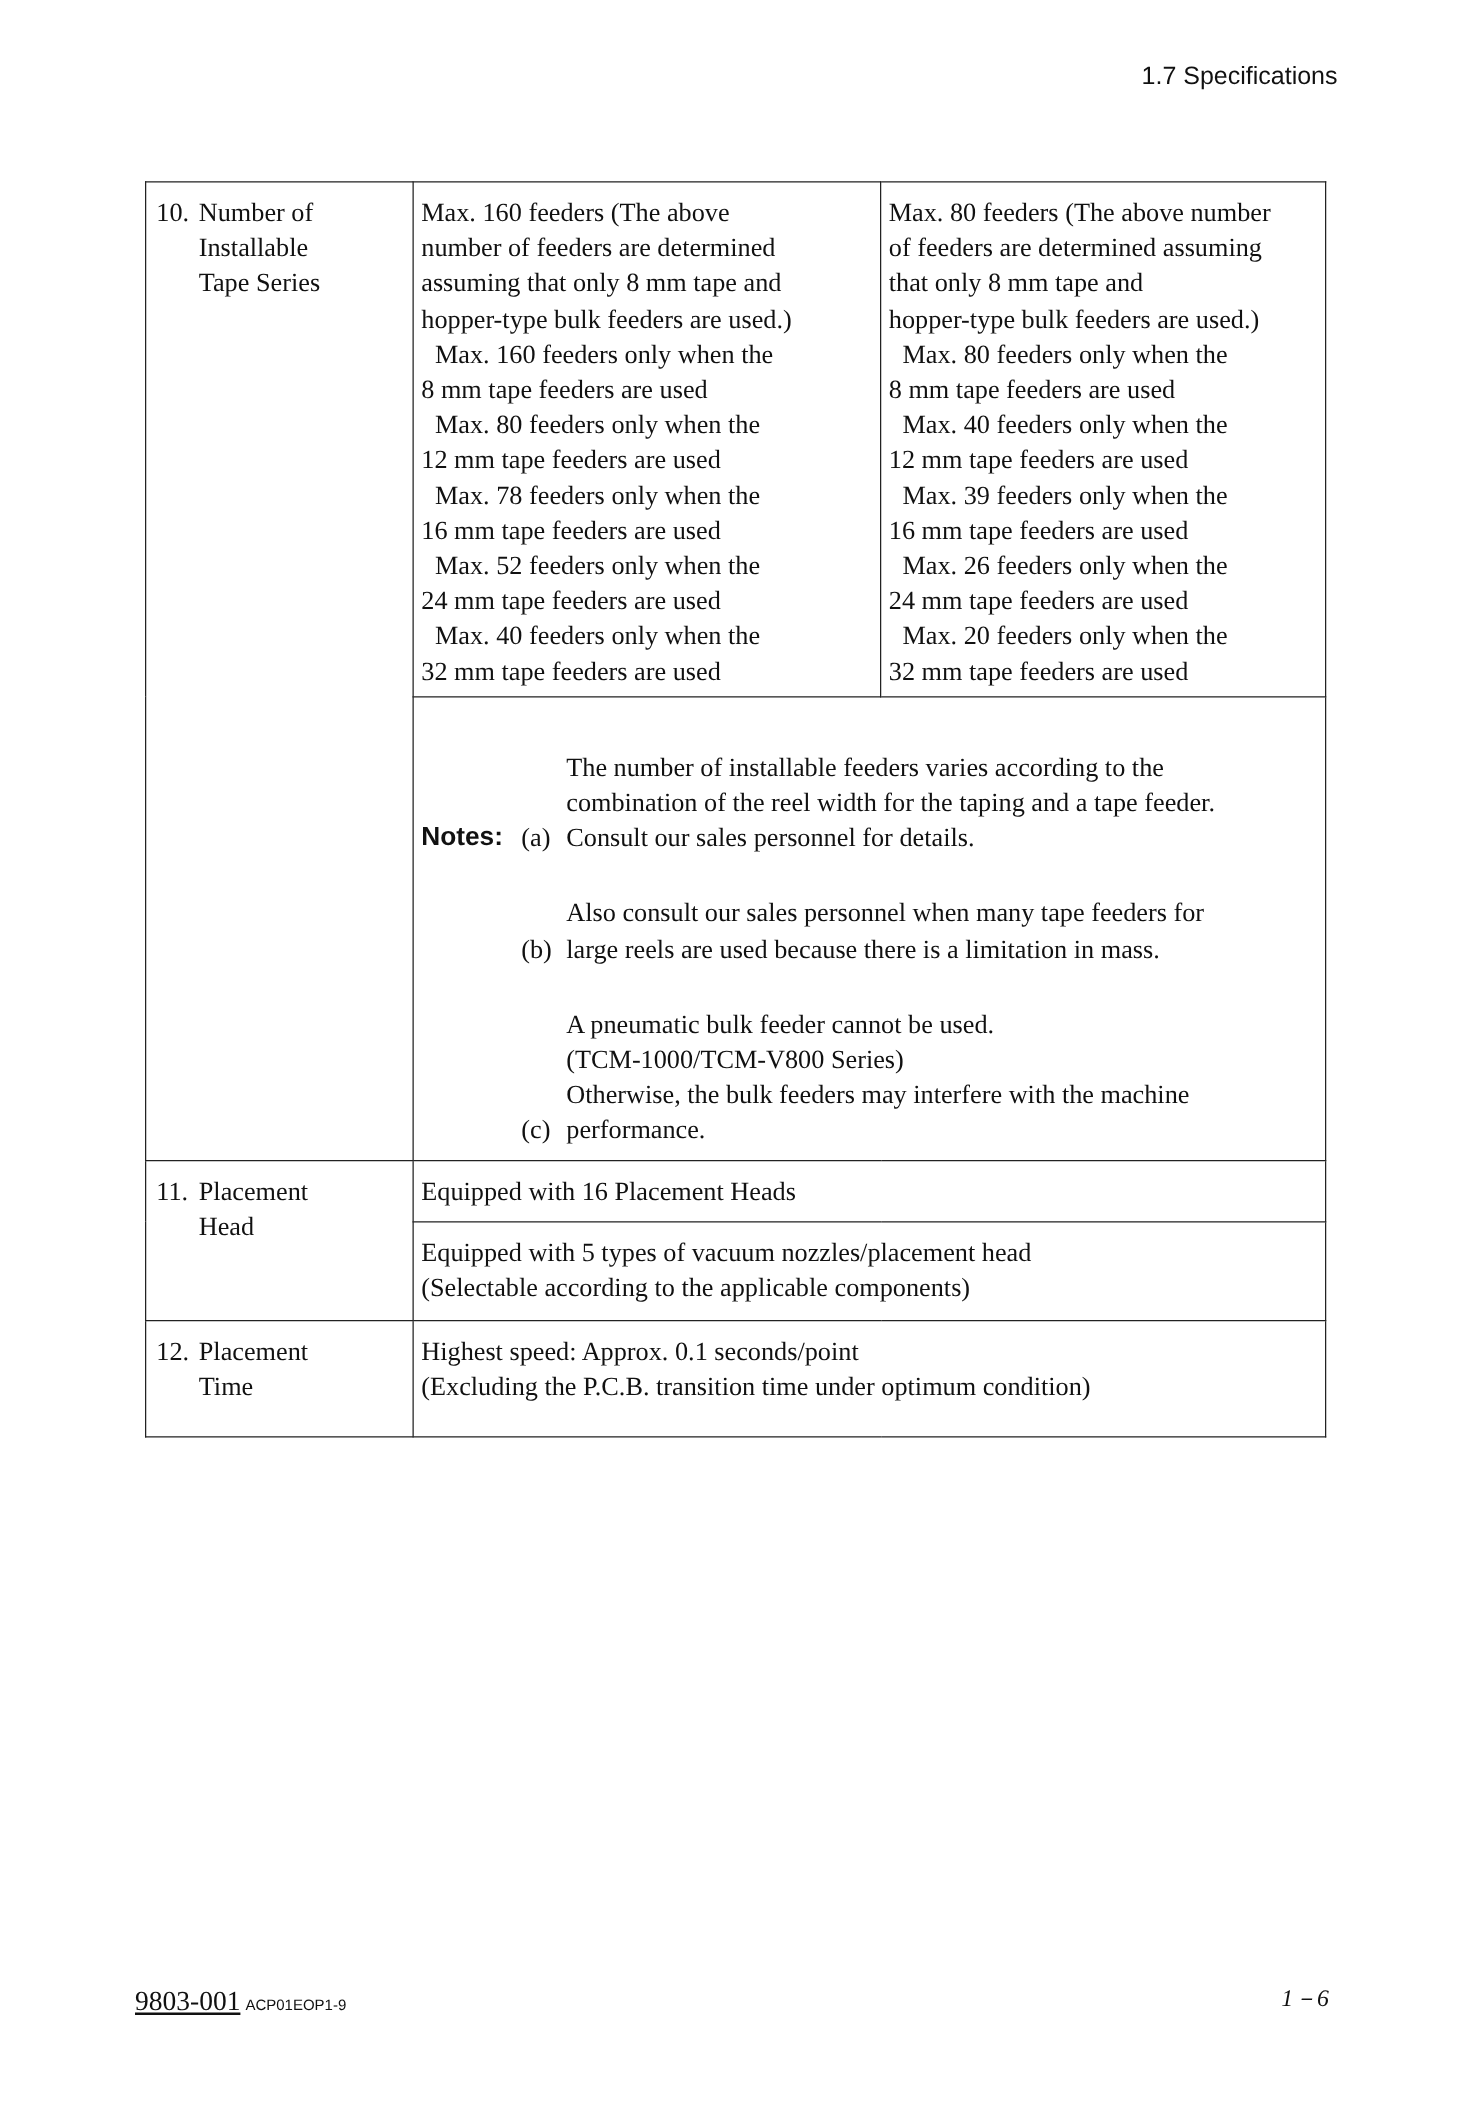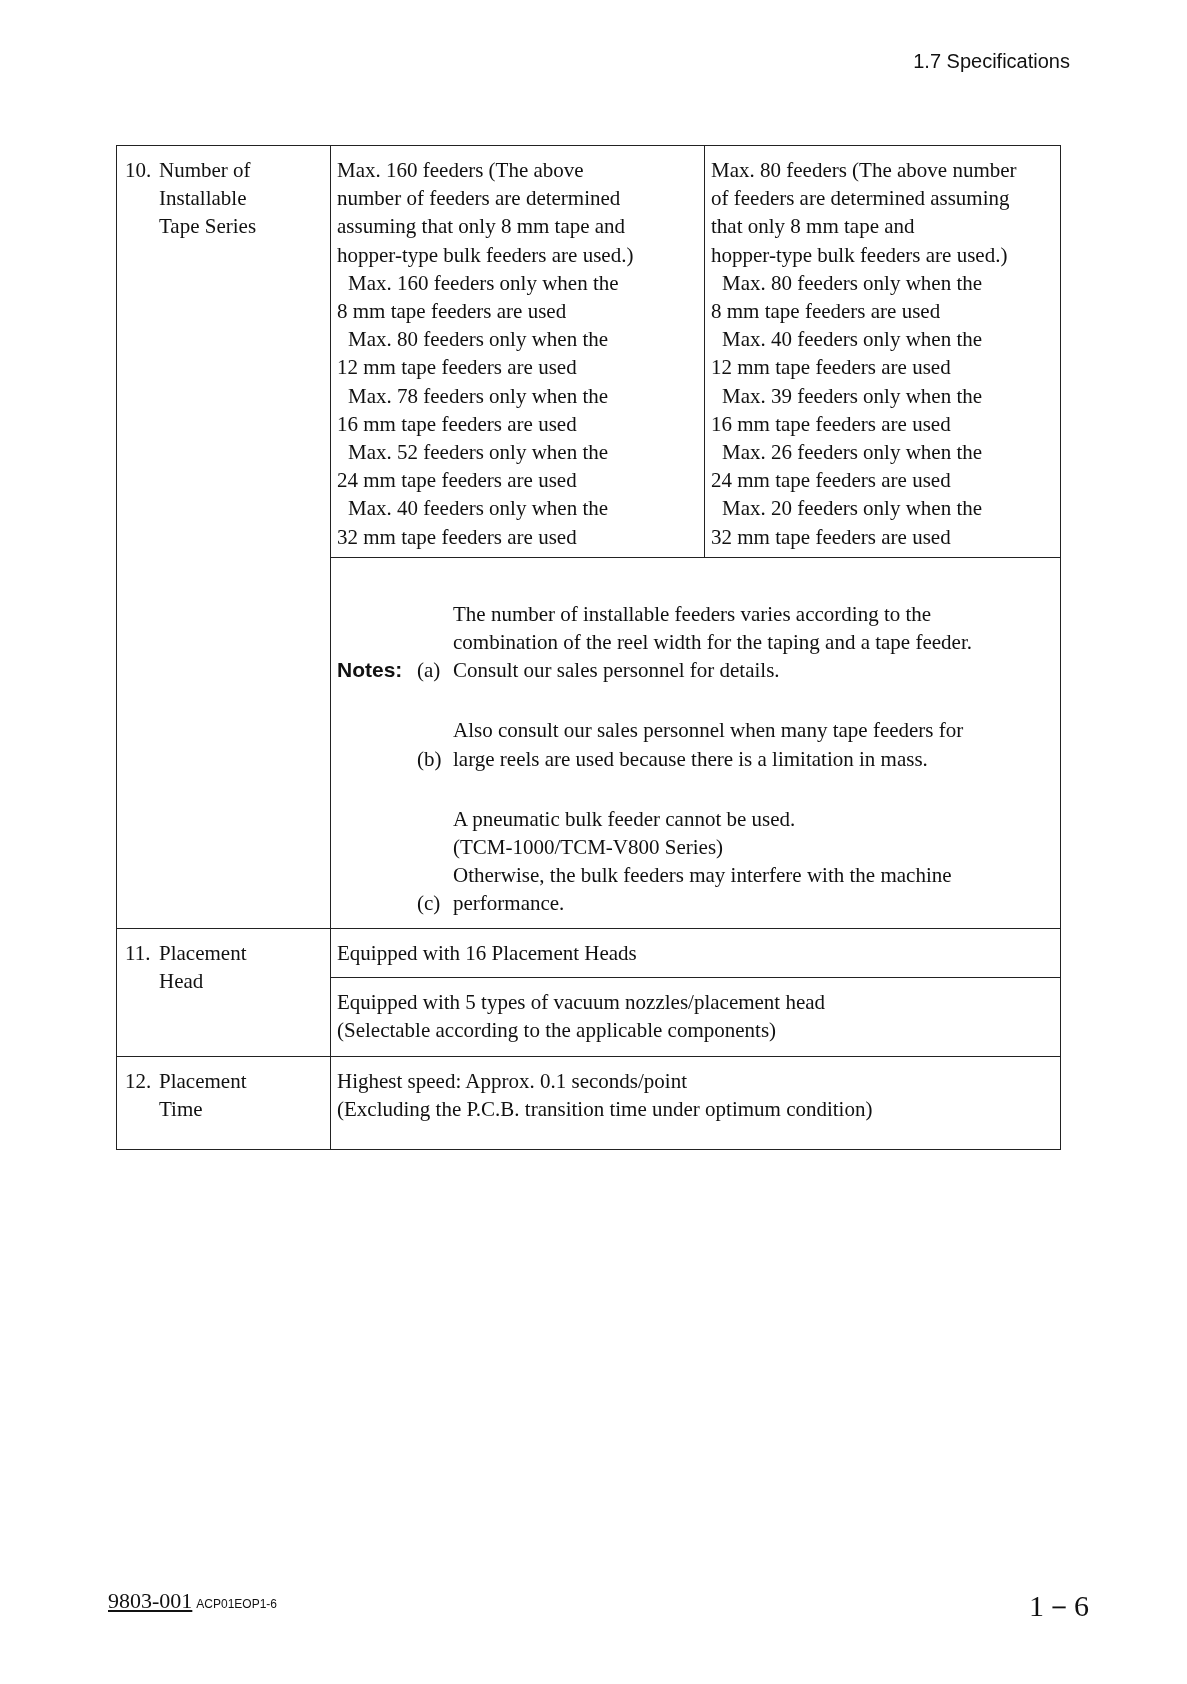--- a/index.html
+++ b/index.html
@@ -15,21 +15,21 @@
   .ind { padding-left:11px; }
   .notes { padding:10px 6px 10px 6px !important; }
   .note-row { display:flex;align-items:flex-end; }
   .note-head { font-family:"Liberation Sans", sans-serif; font-weight:bold; width:80px; flex:none; }
   .note-key { width:36px; flex:none; }
   .note-body { flex:1;margin-top:32px; }
   .simple { padding:10px 6px 10px 6px !important; }
   .footer-left { position:absolute; left:108px; top:1588px; font-size:22px; }
   .footer-left .code { text-decoration:underline; }
   .footer-left .ref { font-family:"Liberation Sans", sans-serif; font-size:12px; margin-left:4px; }
-  .footer-right { position:absolute; right:98px; top:1586px; font-size:30px; }
+  .footer-right { position:absolute; right:124px; top:1586px; font-size:19px;font-style:italic; }
 </style>
 </head>
 <body>
 
 <div class="header">1.7 Specifications</div>
 
 <table class="spec-table">
   <tbody>
       <tr>
     <td class="c-label" rowspan="2">
@@ -138,15 +138,15 @@
     </td>
     <td class="simple" colspan="2" style="height:72px;">
       <div>Highest speed: Approx. 0.1 seconds/point</div>
       <div>(Excluding the P.C.B. transition time under optimum condition)</div>
     </td>
   </tr>
 </tbody>
   </table>
 
 <div class="footer-left">
-  <span class="code">9803-001</span><span class="ref">ACP01EOP1-6</span>
+  <span class="code">9803-001</span><span class="ref">ACP01EOP1-9</span>
 </div>
 <div class="footer-right">1－6</div>
 
 </body></html>

